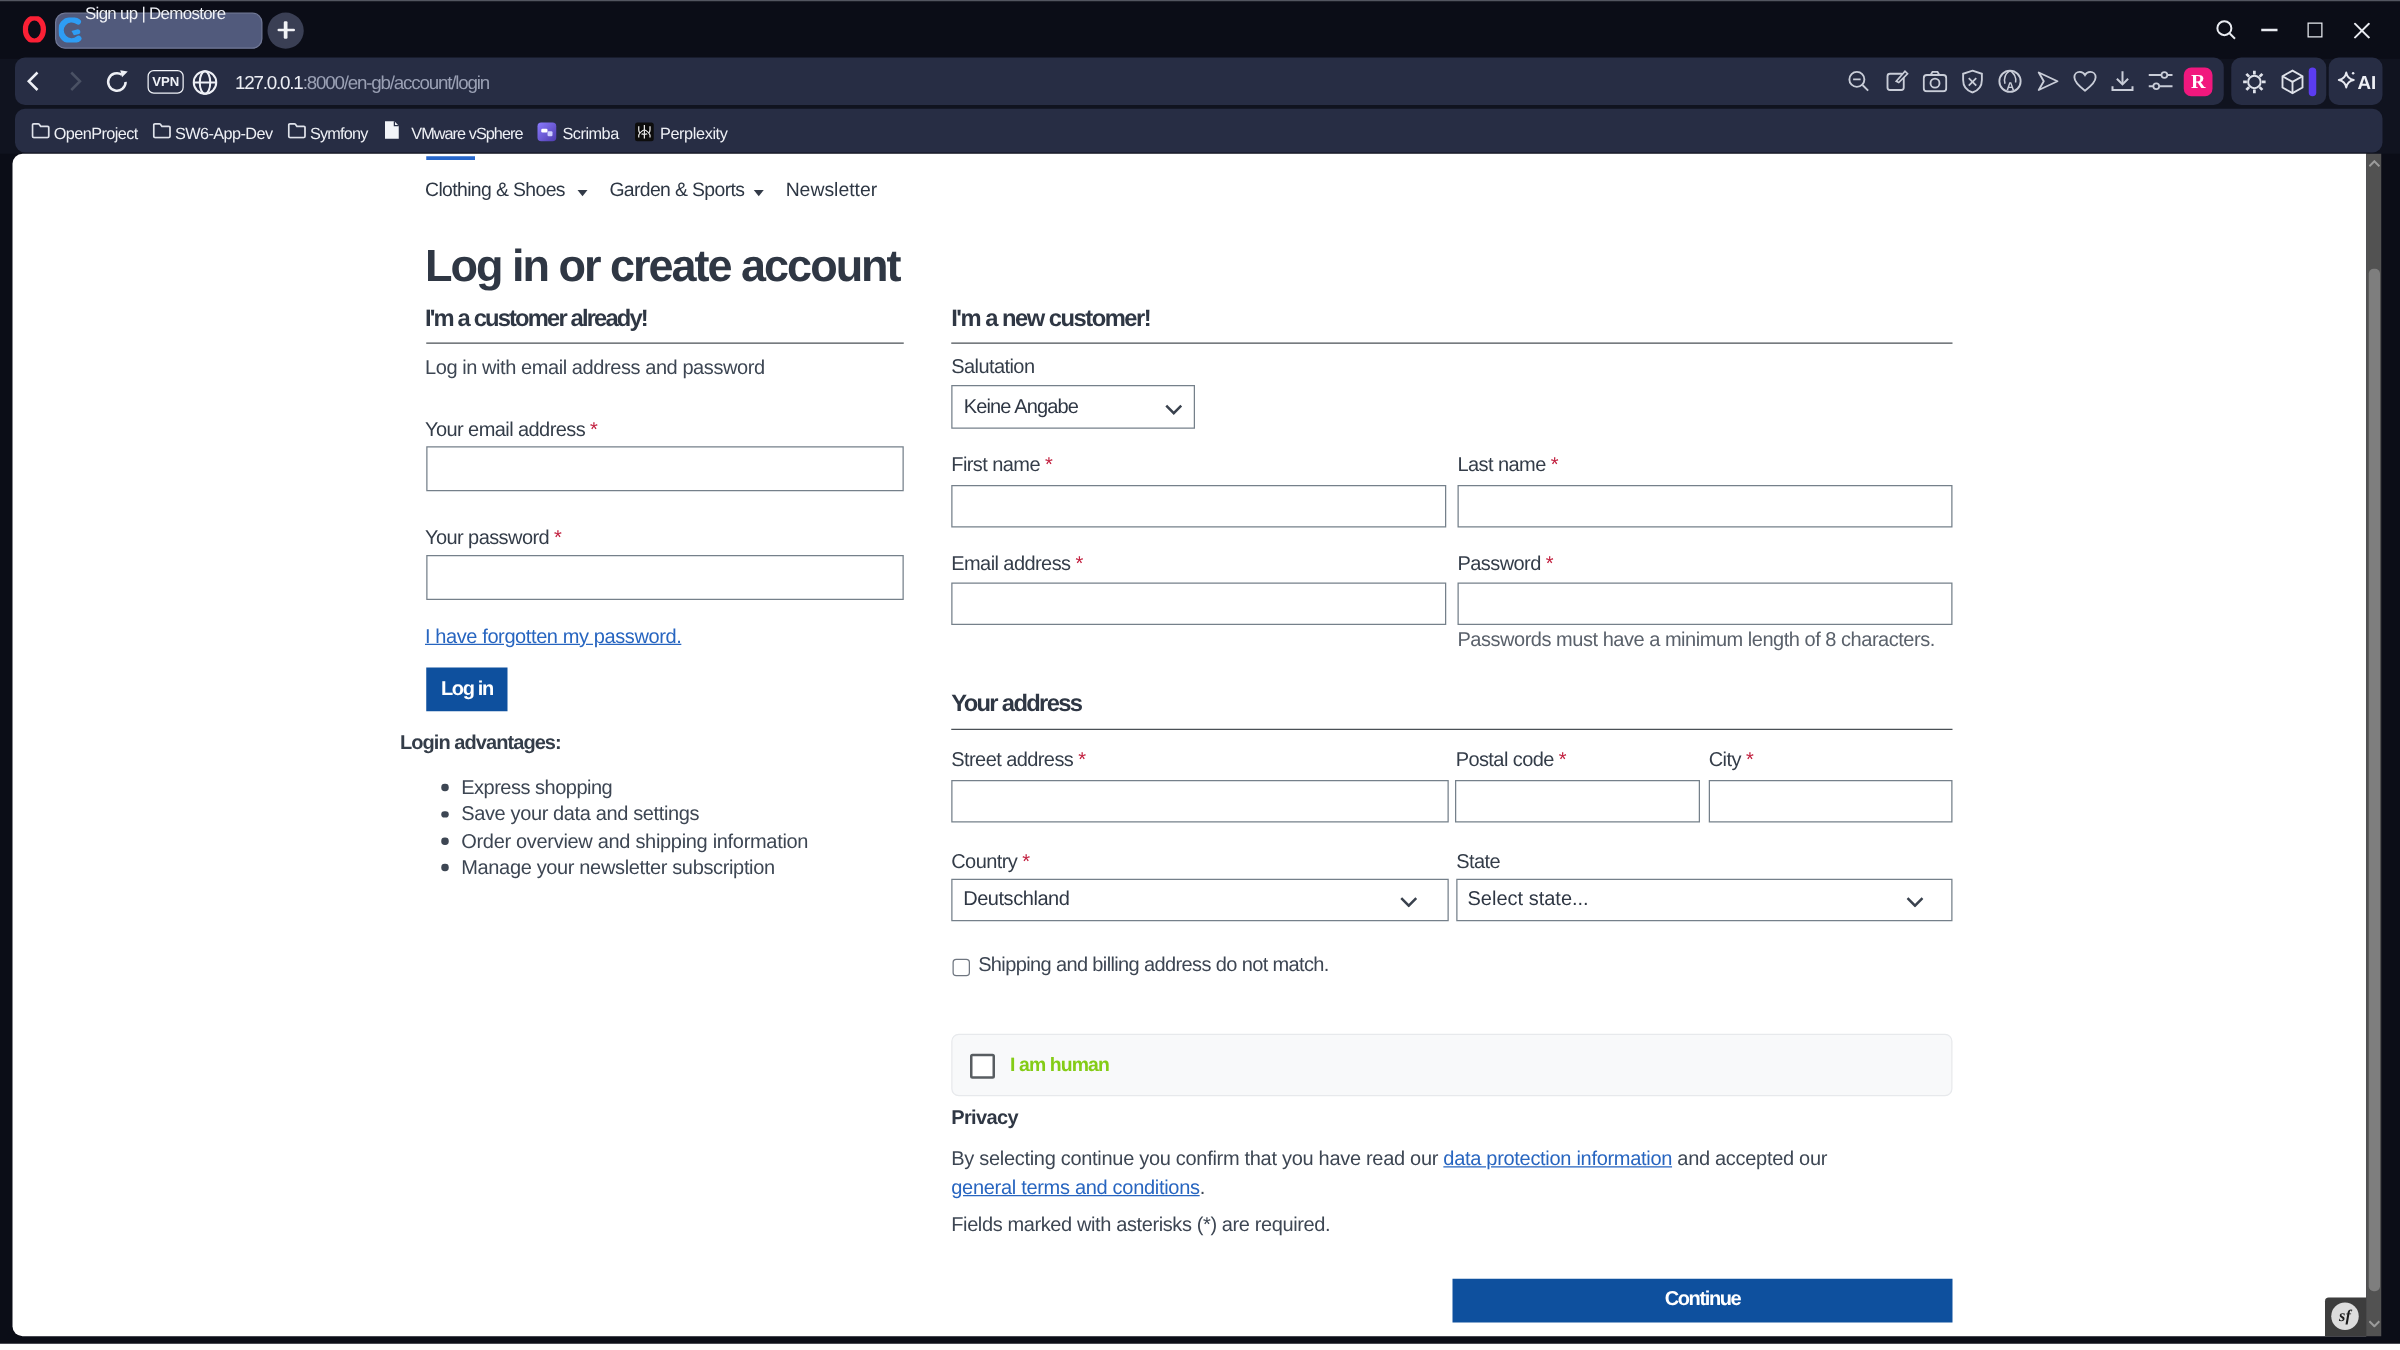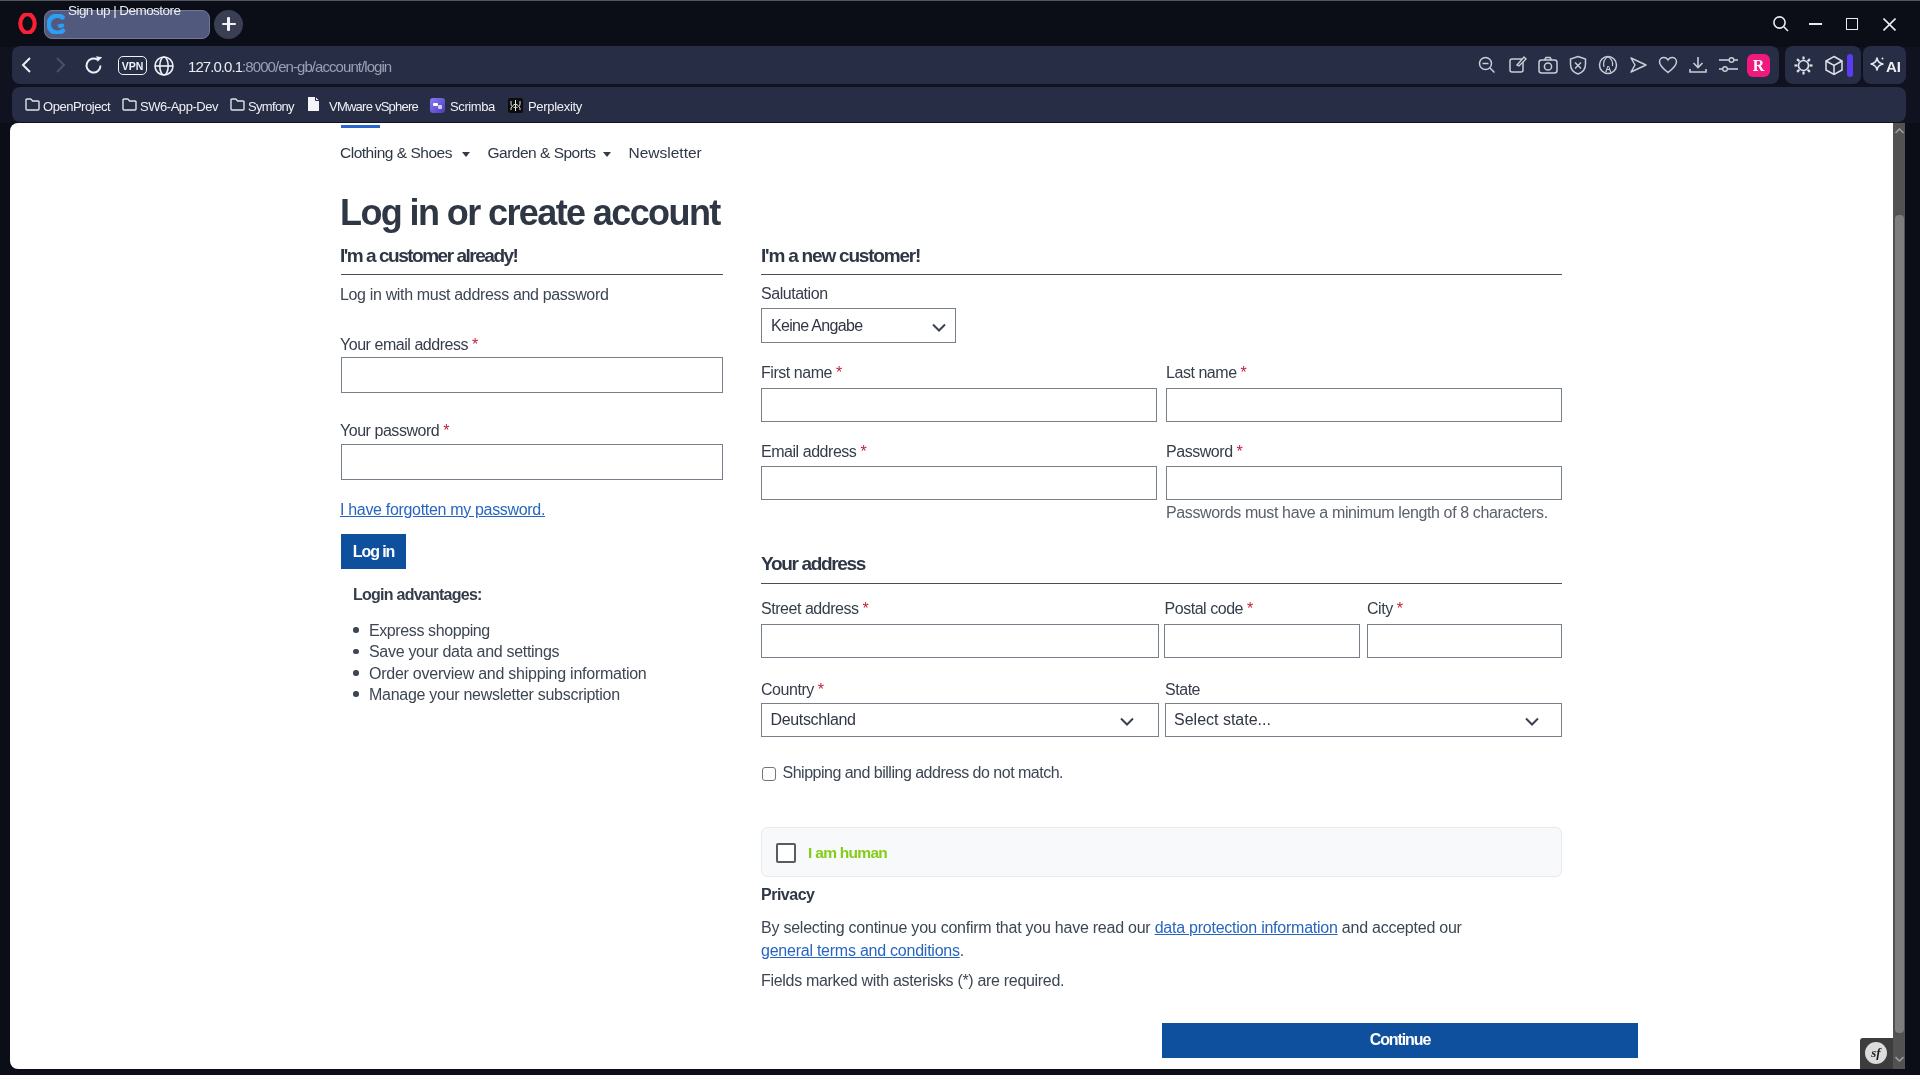--- a/index.html
+++ b/index.html
@@ -193,28 +193,28 @@
 <div class="abs" style="left:340px; top:145px; font-size:15.5px; letter-spacing:-0.49px; color:#2e3744; line-height:1;">Clothing &amp; Shoes</div>
 <div class="abs" style="left:462px; top:152px; width:0; height:0; border-left:4.5px solid transparent; border-right:4.5px solid transparent; border-top:5px solid #333b48;"></div>
 <div class="abs" style="left:487.5px; top:145px; font-size:15.5px; letter-spacing:-0.5px; color:#2e3744; line-height:1;">Garden &amp; Sports</div>
 <div class="abs" style="left:603px; top:152px; width:0; height:0; border-left:4.5px solid transparent; border-right:4.5px solid transparent; border-top:5px solid #333b48;"></div>
 <div class="abs" style="left:628.5px; top:145px; font-size:15.5px; color:#2e3744; line-height:1;">Newsletter</div>
 
 <div class="abs" style="left:340px; top:195px; font-size:36px; font-weight:bold; letter-spacing:-1.6px; color:#2f3744; line-height:1;">Log in or create account</div>
 
 <div class="abs h2" style="left:340px; top:246.2px; letter-spacing:-1.48px;">I'm a customer already!</div>
 <div class="hr" style="left:341px; top:273.5px; width:382px;"></div>
-<div class="abs lbl" style="left:340px; top:286.5px; letter-spacing:-0.34px; color:#3d4653;">Log in with must address and password</div>
+<div class="abs lbl" style="left:340px; top:286.5px; letter-spacing:-0.34px; color:#3d4653;">Log in with email address and password</div>
 <div class="abs lbl" style="left:340px; top:336.8px; letter-spacing:-0.46px;text-align:right;">Your email address <span class="red">*</span></div>
 <div class="inp" style="left:341px; top:357px; width:382px; height:35.5px;"></div>
 <div class="abs lbl" style="left:340px; top:422.7px; letter-spacing:-0.46px;">Your password <span class="red">*</span></div>
 <div class="inp" style="left:341px; top:444px; width:382px; height:35.5px;"></div>
 <div class="abs" style="left:340px; top:501.5px; font-size:16px; letter-spacing:-0.32px; line-height:1;"><span class="link">I have forgotten my password.</span></div>
 <div class="btn" style="left:341px; top:534px; width:65px; height:35px;">Log in</div>
-<div class="abs lbl" style="left:353px; top:587.2px; font-weight:bold; letter-spacing:-0.75px;">Login advantages:</div>
+<div class="abs lbl" style="left:320px; top:587.2px; font-weight:bold; letter-spacing:-0.75px;">Login advantages:</div>
 <div class="abs" style="left:353.3px; top:627.2px; width:5.5px; height:5.5px; border-radius:50%; background:#3d4653;"></div>
 <div class="abs lbl" style="left:369px; top:622.5px; letter-spacing:-0.4px; color:#3d4653;">Express shopping</div>
 <div class="abs" style="left:353.3px; top:648.7px; width:5.5px; height:5.5px; border-radius:50%; background:#3d4653;"></div>
 <div class="abs lbl" style="left:369px; top:644.2px; letter-spacing:-0.3px; color:#3d4653;">Save your data and settings</div>
 <div class="abs" style="left:353.3px; top:670.4px; width:5.5px; height:5.5px; border-radius:50%; background:#3d4653;"></div>
 <div class="abs lbl" style="left:369px; top:665.7px; letter-spacing:-0.25px; color:#3d4653;">Order overview and shipping information</div>
 <div class="abs" style="left:353.3px; top:691.4px; width:5.5px; height:5.5px; border-radius:50%; background:#3d4653;"></div>
 <div class="abs lbl" style="left:369px; top:687.3px; letter-spacing:-0.28px; color:#3d4653;">Manage your newsletter subscription</div>
 
 <div class="abs h2" style="left:761px; top:246.2px; letter-spacing:-1.2px;">I'm a new customer!</div>
@@ -261,13 +261,13 @@
 <div class="abs" style="left:761.5px; top:766.5px; width:14px; height:14px; border:1.5px solid #6f7680; border-radius:3px; background:#fff;"></div>
 <div class="abs lbl" style="left:782.5px; top:765px; letter-spacing:-0.5px; color:#3d4653;">Shipping and billing address do not match.</div>
 
 <div class="abs" style="left:761px; top:827px; width:801px; height:50px; background:#f8f9fa; border:1px solid #e7e9ec; border-radius:6px;"></div>
 <div class="abs" style="left:776px; top:843px; width:20px; height:20px; background:#fff; border:2px solid #585d61; border-radius:2px;"></div>
 <div class="abs" style="left:808px; top:845.4px; font-size:15.5px; font-weight:600; letter-spacing:-0.7px; color:#84cc16; line-height:1;">I am human</div>
 
 <div class="abs lbl" style="left:761px; top:887.1px; font-weight:bold; letter-spacing:-0.5px; color:#2f3744;">Privacy</div>
 <div class="abs" style="left:761px; top:917px; font-size:16px; letter-spacing:-0.24px; color:#3d4653; line-height:22.5px; width:760px;">By selecting continue you confirm that you have read our <span class="link">data protection information</span> and accepted our<br><span class="link">general terms and conditions</span>.</div>
 <div class="abs" style="left:761px; top:973px; font-size:16px; letter-spacing:-0.31px; color:#3d4653; line-height:1;">Fields marked with asterisks (*) are required.</div>
-<div class="btn" style="left:1162px; top:1022.5px; width:476px; height:35px;">Continue</div>
+<div class="btn" style="left:1162px; top:1022.5px; width:400px; height:35px;">Continue</div>
 
 </body></html>

